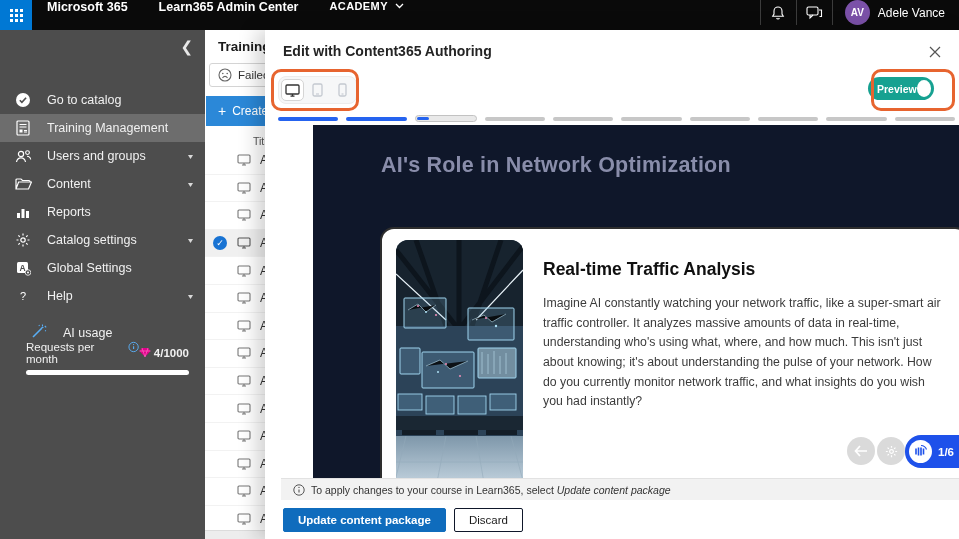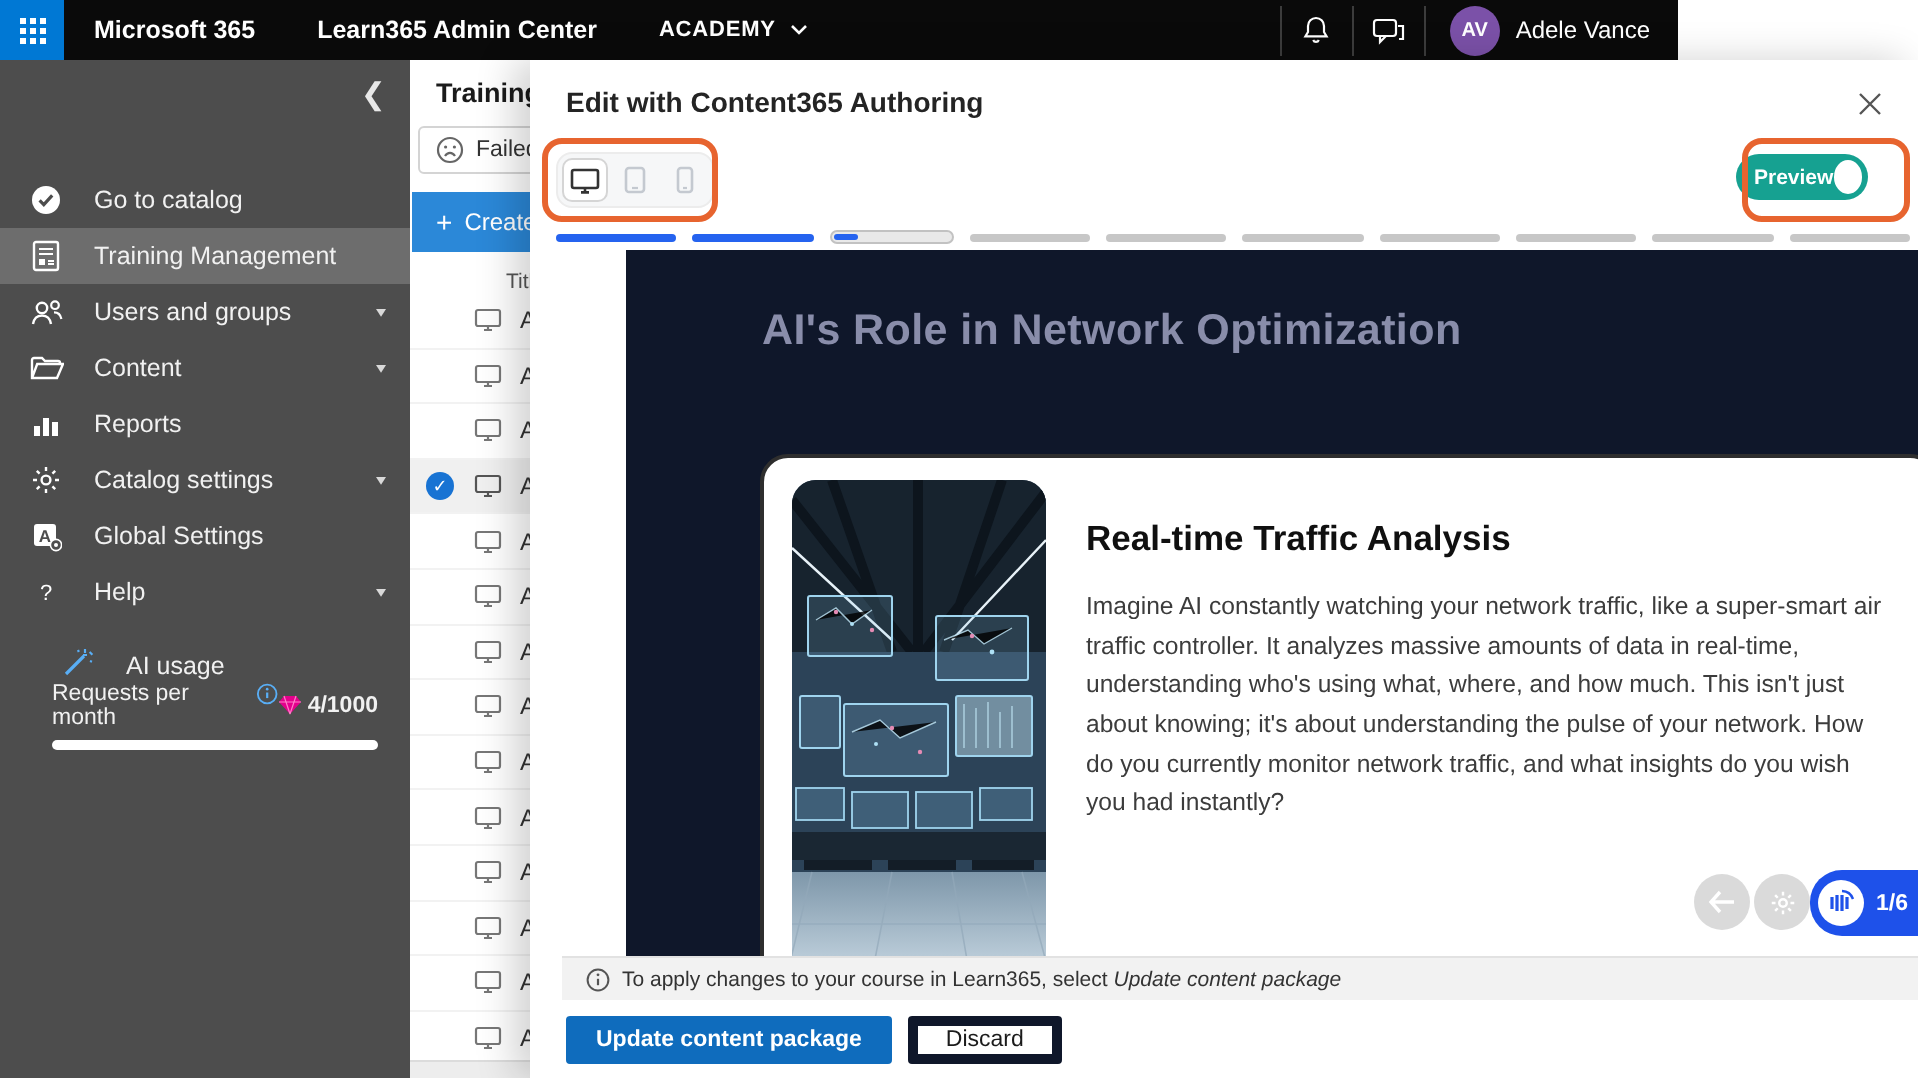--- a/index.html
+++ b/index.html
@@ -1,22 +1,22 @@
 <!DOCTYPE html>
 <html><head>
 <meta charset="utf-8">
 <style>
   * { margin:0; padding:0; box-sizing:border-box; }
   html,body { width:959px; height:539px; overflow:hidden; background:#fff;
     font-family:"Liberation Sans", sans-serif; }
   #root { position:relative; width:959px; height:539px; background:#fff; }
 
   
-  .topbar { position:absolute; left:0; top:0; width:839px; height:30px; background:#0a0a0a;
-    display:flex; align-items:center; color:#fff; }
+  .topbar { position:absolute; left:0; top:0; width:959px; height:30px; background:#0a0a0a;
+    display:flex; align-items:flex-start; color:#fff; }
   .waffle { width:32px; height:30px; background:#0078d4; display:flex; align-items:center; justify-content:center; cursor:pointer; }
   .waffle-grid { display:grid; grid-template-columns:repeat(3,3px); grid-template-rows:repeat(3,3px); gap:2px; }
   .waffle-grid span { background:#fff; width:3px; height:3px; display:block; }
   .tb-cell { display:flex; align-items:center; padding:0 15px; font-size:12.5px; font-weight:700; white-space:nowrap; }
   .tb-sep { width:1px; background:#3c3c3c; margin:0; }
   .tb-tenant { font-size:11px; font-weight:700; letter-spacing:.4px; display:flex; align-items:center; gap:7px; }
   .tb-right { margin-left:auto; display:flex; align-items:stretch; }
   .tb-icon-cell { width:36px; display:flex; align-items:center; justify-content:center; border-left:1px solid #3c3c3c; cursor:pointer; }
   .tb-user { display:flex; align-items:center; gap:8px; padding:0 14px 0 12px; border-left:1px solid #3c3c3c; cursor:pointer; }
   .avatar { width:25px; height:25px; border-radius:50%; background:#7b51a8; color:#fff; font-size:10px; font-weight:700;
@@ -108,21 +108,21 @@
   .card2-img { position:absolute; left:12px; top:11px; width:60px; height:278px; border-radius:10px; overflow:hidden; }
 
   .footer-note { position:absolute; left:16px; bottom:39px; width:694px; height:22px; background:#f2f2f2; border-top:1px solid #e2e2e2;
     display:flex; align-items:center; gap:6px; padding:0 12px; font-size:10.5px; color:#333; }
   .footer-note em { font-style:italic; }
   .footer-actions { position:absolute; left:0; bottom:0; width:694px; height:39px; background:#fff; display:flex;
     align-items:center; gap:8px; padding:0 18px; }
   .btn-primary { height:24px; padding:0 14px; background:#0f6cbd; color:#fff; font-size:11.5px; font-weight:700;
     border:1px solid #0f6cbd; border-radius:2px; cursor:pointer; font-family:inherit; }
   .btn-secondary { height:24px; padding:0 14px; background:#fff; color:#1b1b1b; font-size:11.5px;
-    border:5px solid #0f172a; border-radius:2px; cursor:pointer; font-family:inherit; }
+    border:1px solid #0f172a; border-radius:2px; cursor:pointer; font-family:inherit; }
 </style>
 </head>
 <body>
 
 <div id="root">
 
   <div class="topbar">
     <div class="waffle">
       <div class="waffle-grid">
         <span></span>

